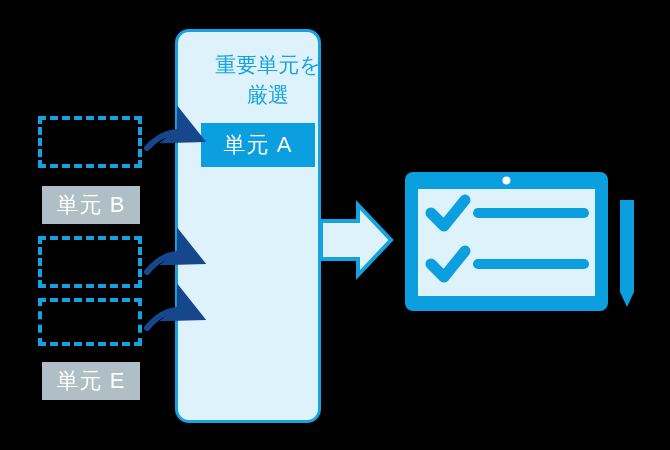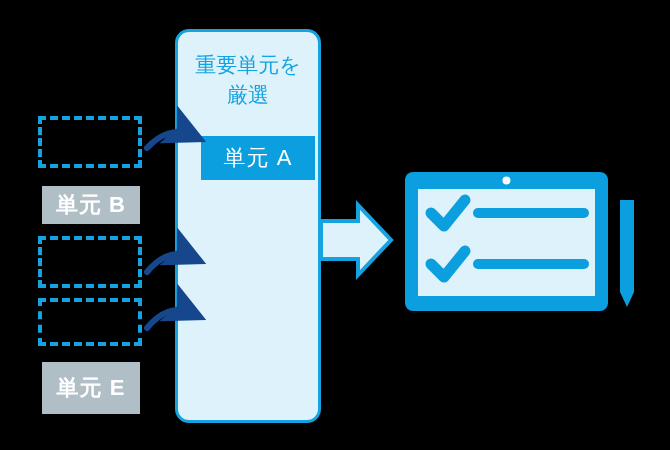--- a/index.html
+++ b/index.html
@@ -23,21 +23,20 @@
   }
   .dashed-box {
     border: 4px dashed #14A3E0;
     background: transparent;
   }
   .gray-box {
     background: #B0BEC5;
     display: flex;
     align-items: center;
     justify-content: center;
-    font-weight: bold;
   }
   .gray-box .label {
     color: #FFFFFF;
     font-size: 22px;
     letter-spacing: 1px;
     white-space: nowrap;
   }
 
   
   #center-panel {
@@ -55,20 +54,21 @@
     position: absolute;
     left: 0;
     top: 18px;
     width: 100%;
     text-align: center;
     color: #14A3E0;
     font-size: 21px;
     line-height: 30px;
     font-weight: 500;
     white-space: pre-line;
+    padding-left: 20px;
   }
   .unit-box {
     position: absolute;
     background: #0C9FE0;
     display: flex;
     align-items: center;
     justify-content: center;
     box-sizing: border-box;
   }
   .unit-box .label {
@@ -98,30 +98,30 @@
     <div class="left-item dashed-box" style="left:38px; top:116px; width:104px; height:52px;"></div>
 
     <div class="left-item gray-box" style="left:42px; top:186px; width:98px; height:38px;">
       <span class="label">単元 B</span>
     </div>
 
     <div class="left-item dashed-box" style="left:38px; top:236px; width:104px; height:52px;"></div>
 
     <div class="left-item dashed-box" style="left:38px; top:298px; width:104px; height:48px;"></div>
 
-    <div class="left-item gray-box" style="left:42px; top:362px; width:98px; height:52px;">
+    <div class="left-item gray-box" style="left:42px; top:362px; width:98px; height:38px;">
       <span class="label">単元 E</span>
     </div>
   </div>
 
   <div id="center-panel">
     <div id="panel-title">重要単元を
 厳選</div>
 
-    <div class="unit-box" style="left:23px; top:104px; width:114px; height:44px;justify-content:center;">
+    <div class="unit-box" style="left:23px; top:91px; width:114px; height:44px;justify-content:center;">
       <span class="label">単元 A</span>
     </div>
 
 
   </div>
 
   <svg class="overlay" viewBox="0 0 670 450">
     <defs>
       <marker id="navyhead" markerWidth="7" markerHeight="7" refX="4.2" refY="3.5" orient="auto">
         <path d="M0,0 L7,3.5 L0,7 L1.6,3.5 Z" fill="#16478C"></path>

